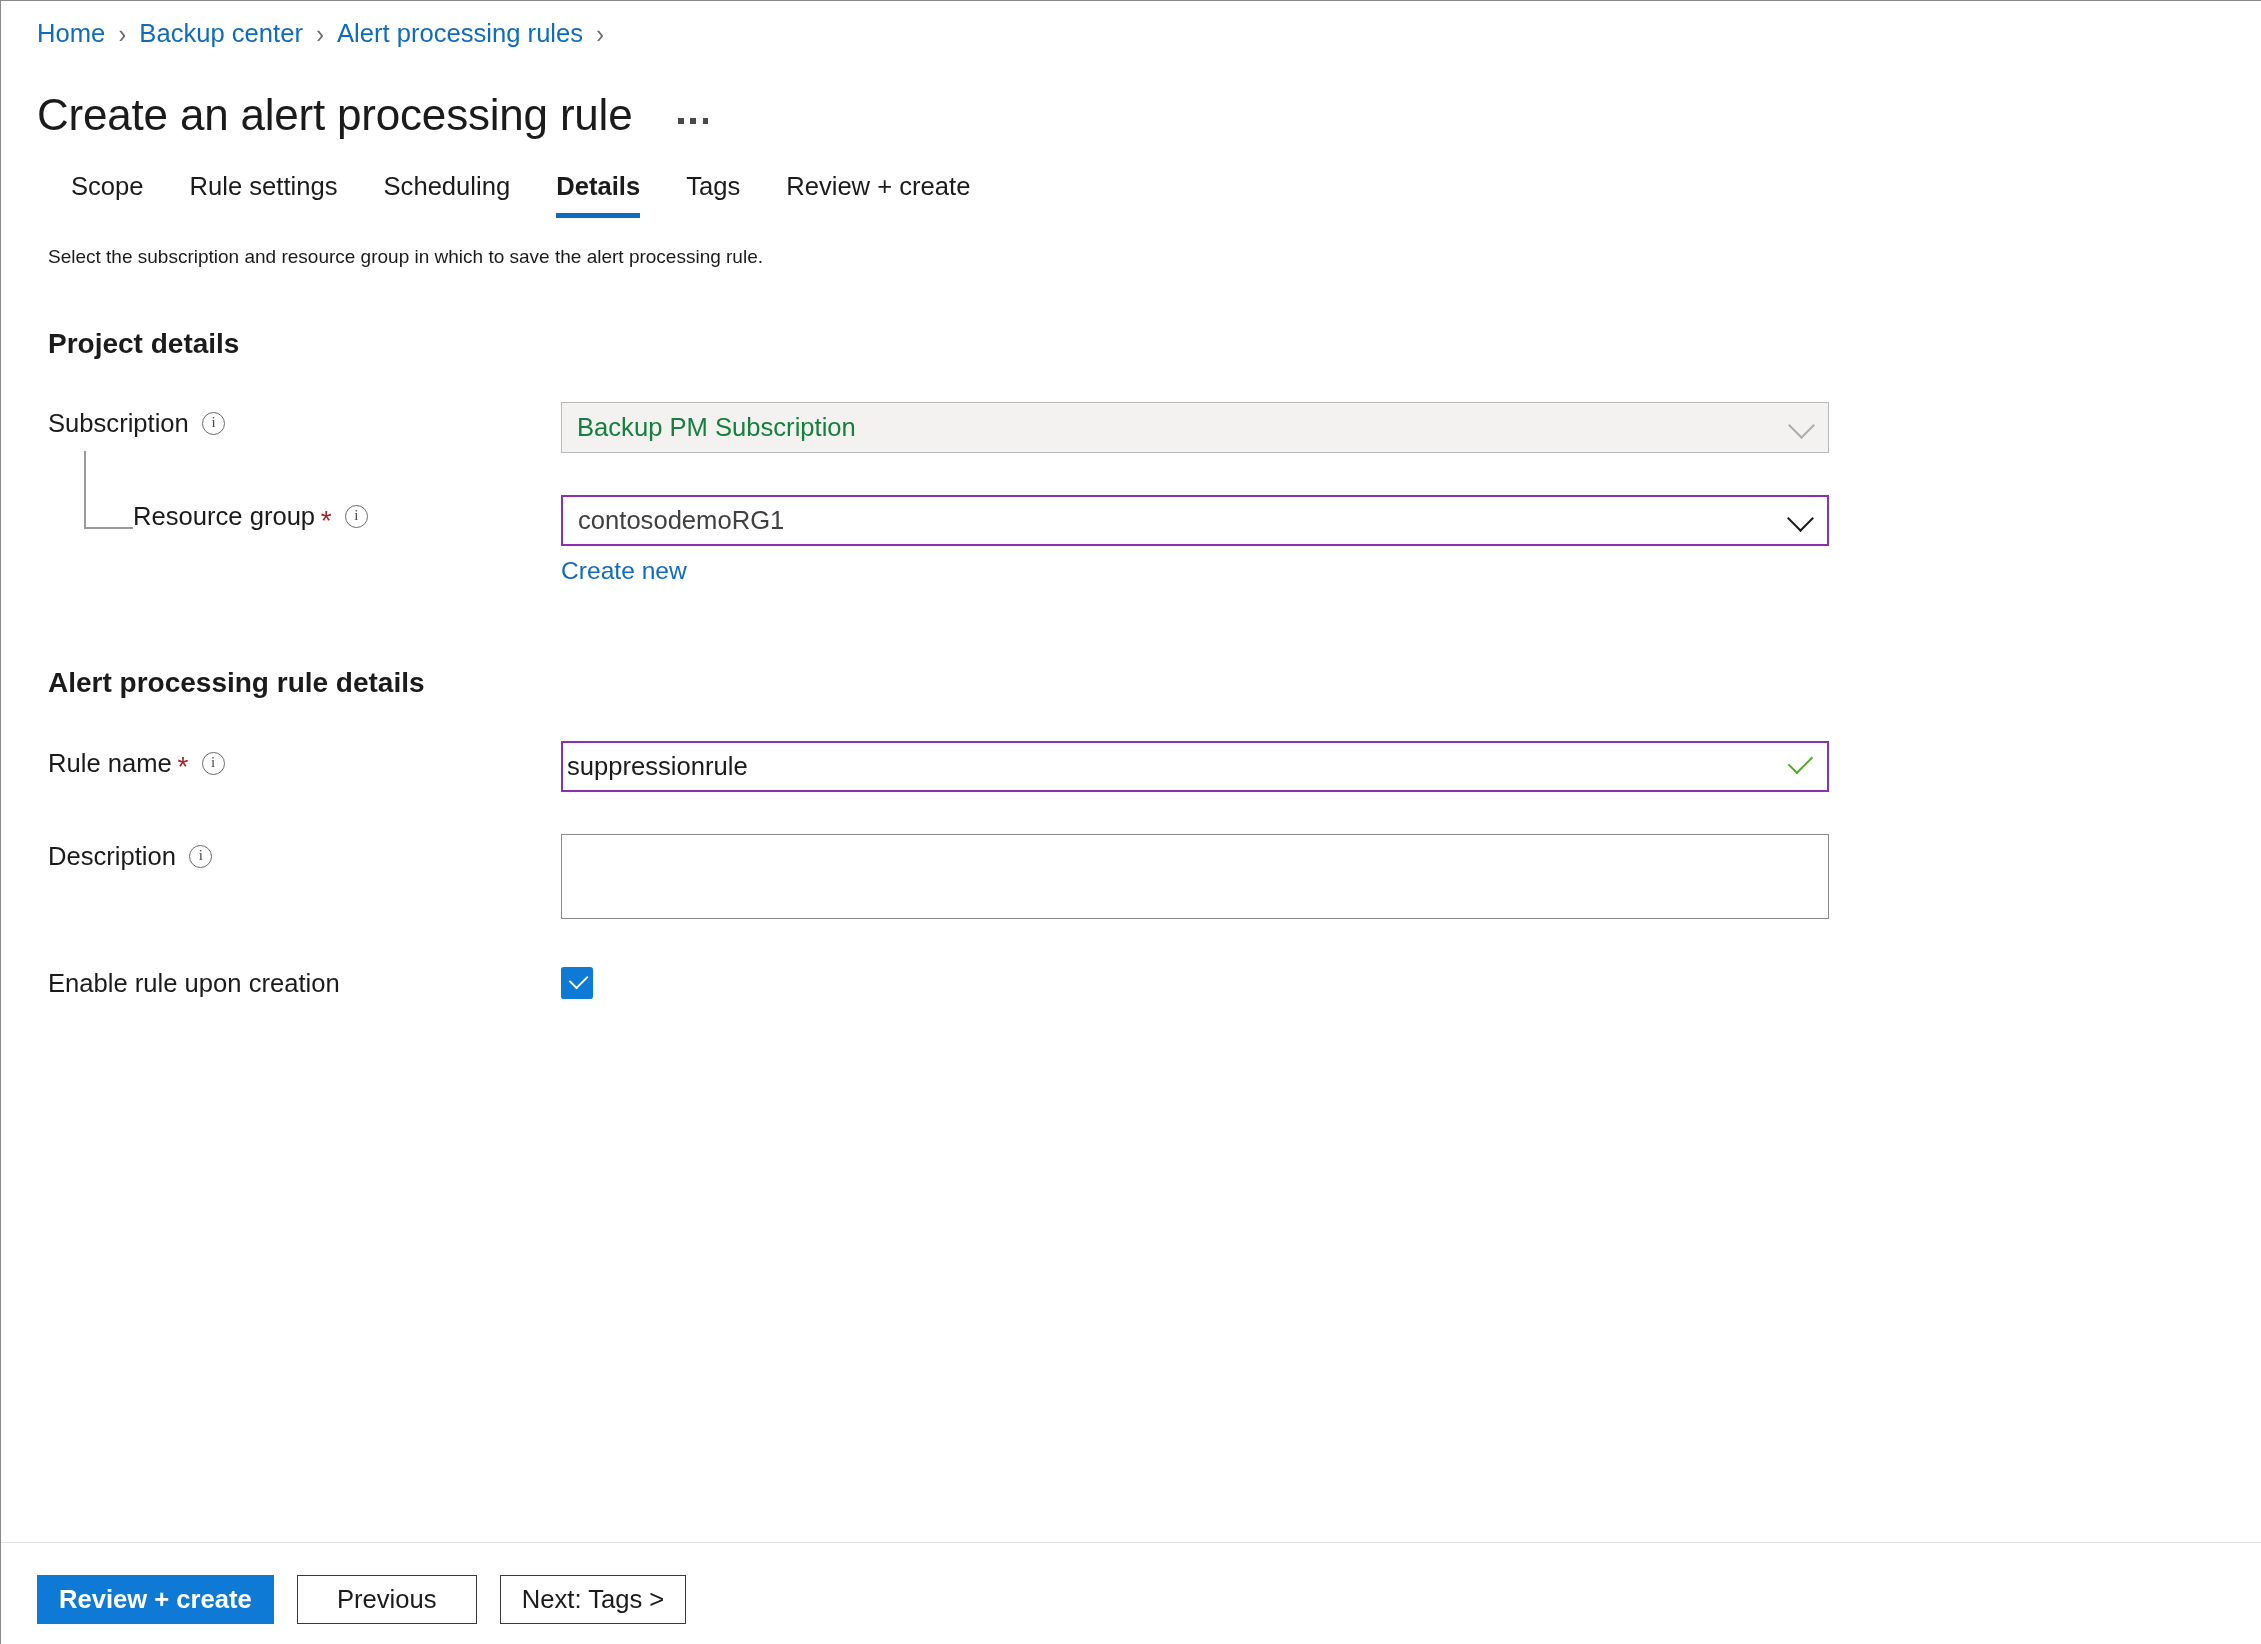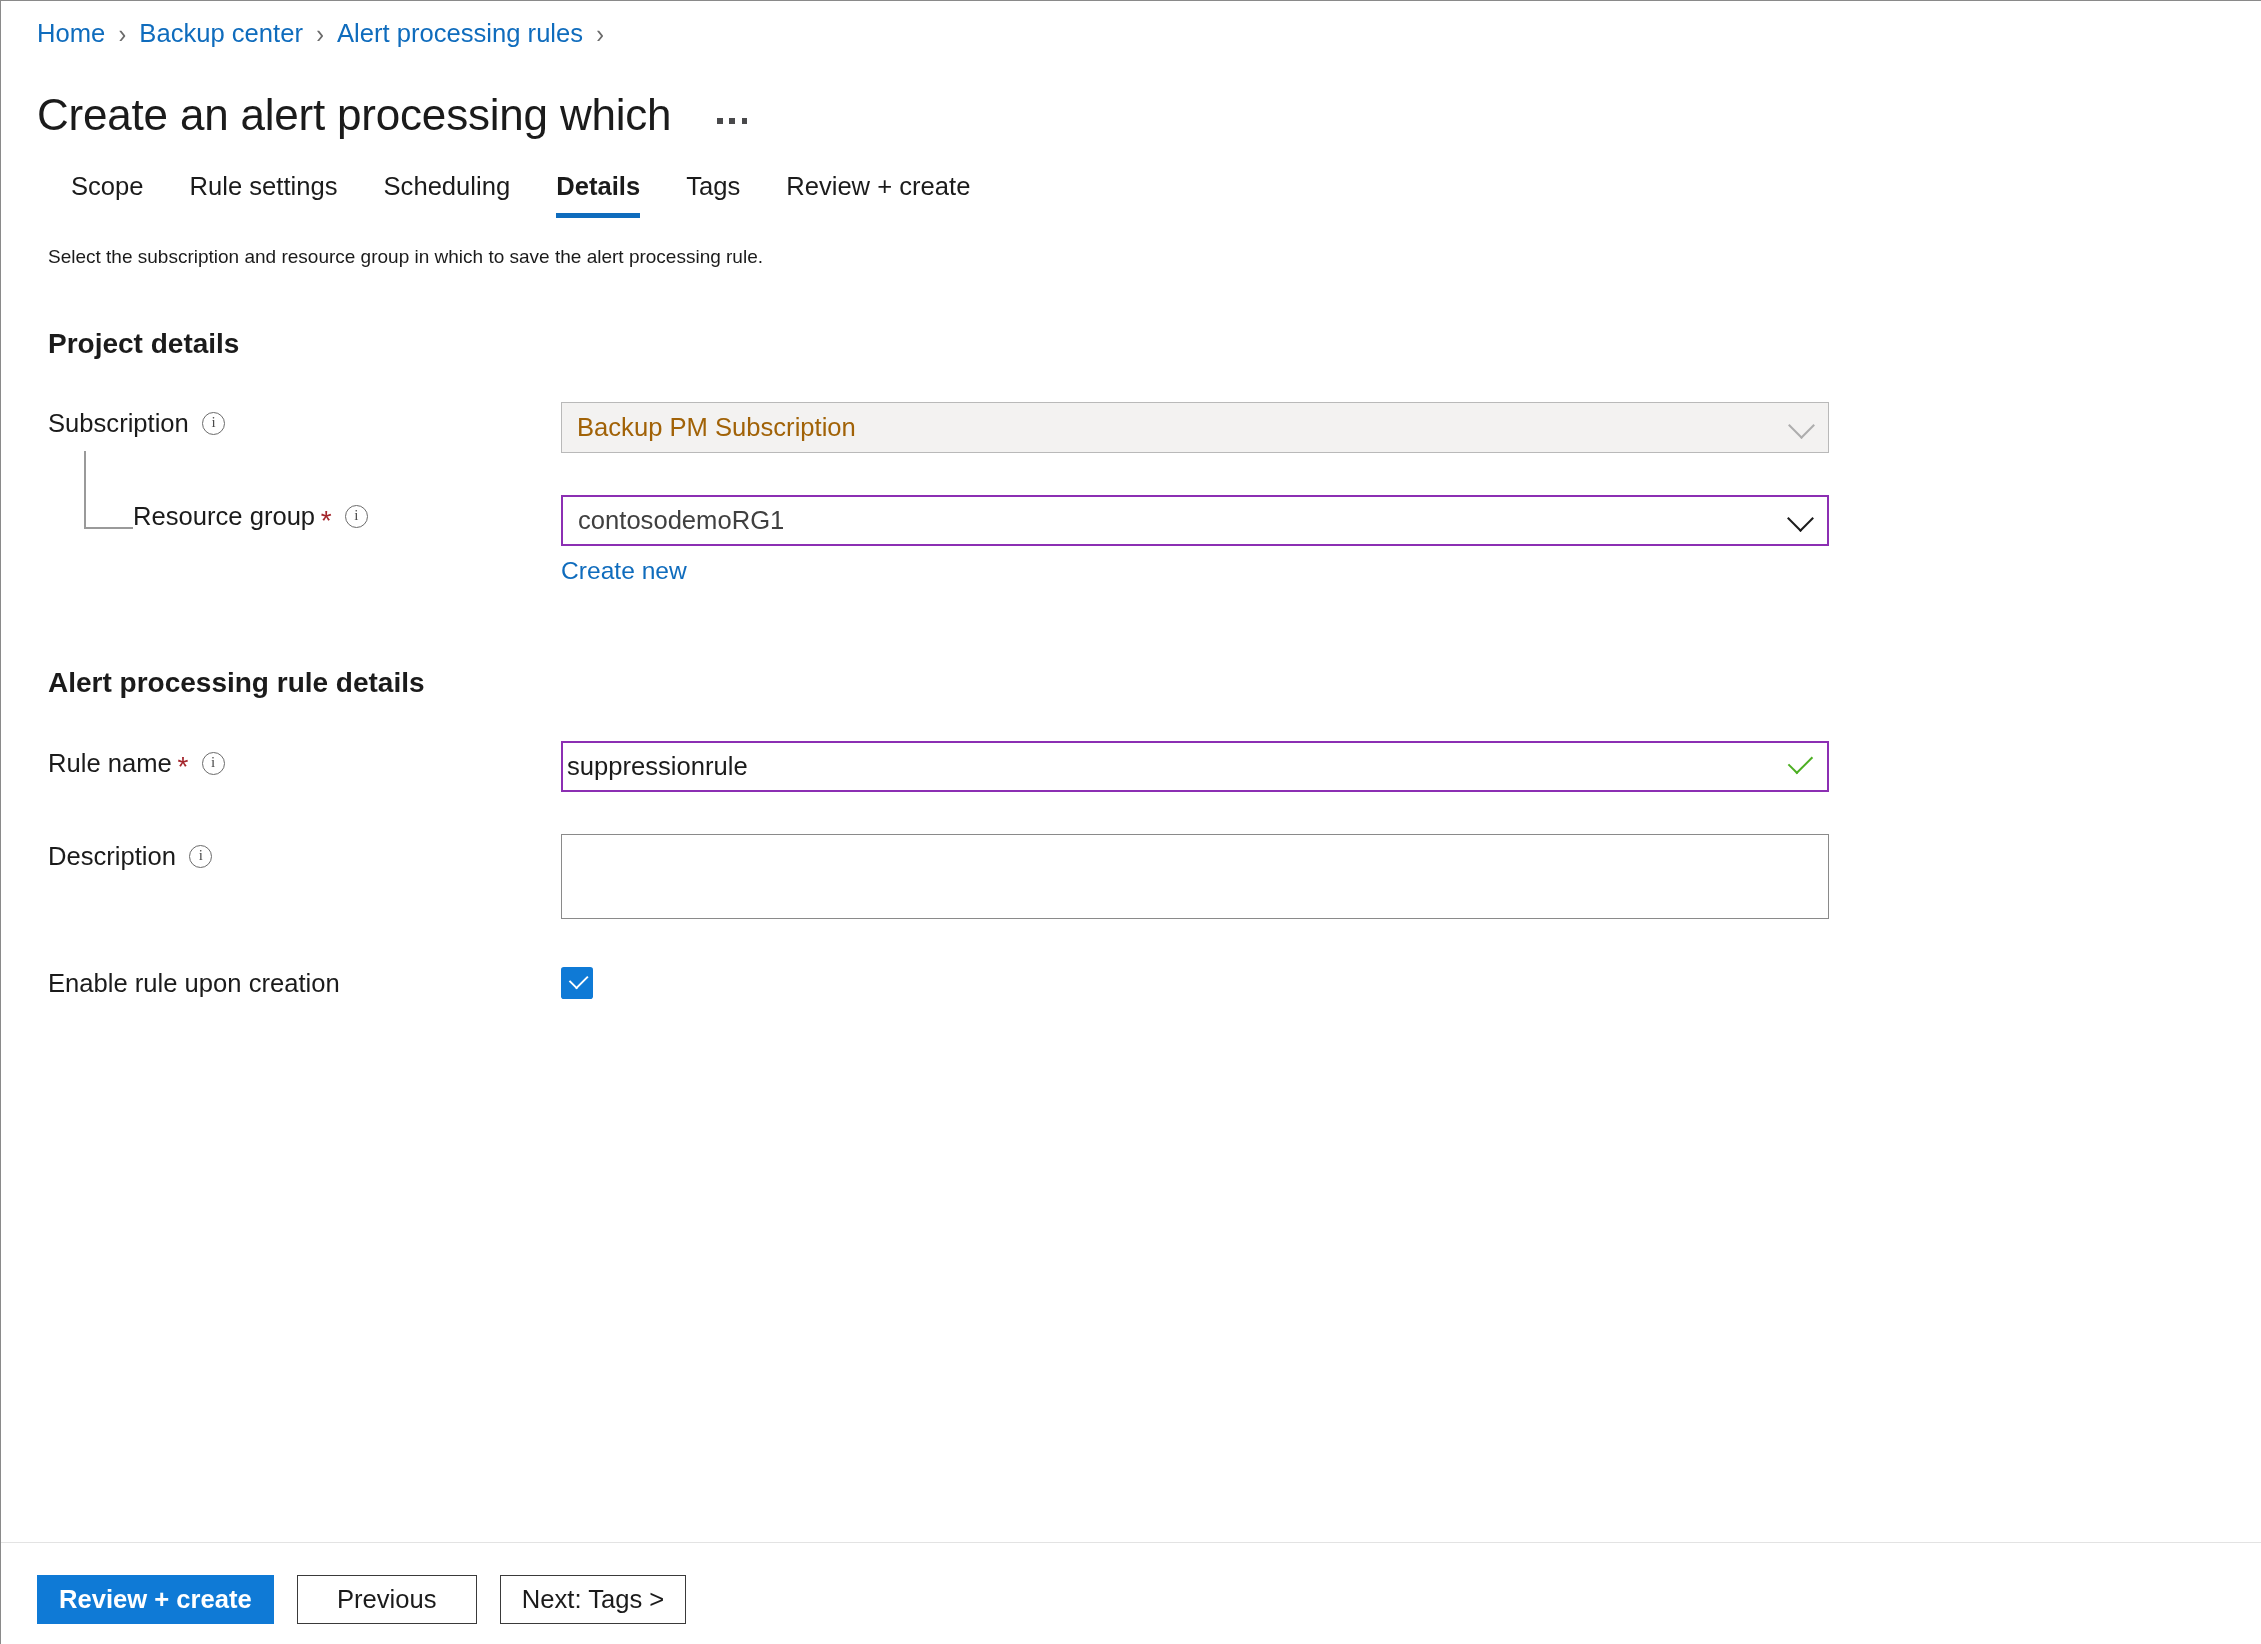--- a/index.html
+++ b/index.html
@@ -172,21 +172,21 @@
     display: flex;
     align-items: center;
     padding: 0 53px 0 15px;
     font-size: 25.6px;
     color: #404040;
     cursor: pointer;
   }
   .select-box.disabled {
     background: #f3f2f1;
     border-color: #b9b9b9;
-    color: #a16207;
+    color: #15803d;
     cursor: default;
   }
   .select-box.focused { border: 2.4px solid #8a2be2; border-color: #8c2fb3; }
   .chev {
     position: absolute;
     right: 17px; top: 50%;
     width: 19px; height: 19px;
     margin-top: -11.4px;
     border-right: 2.4px solid #1b1b1b;
     border-bottom: 2.4px solid #1b1b1b;
@@ -304,21 +304,21 @@
   <div class="breadcrumb">
     <span class="crumb-link">Home</span>
     <span class="crumb-sep">›</span>
     <span class="crumb-link">Backup center</span>
     <span class="crumb-sep">›</span>
     <span class="crumb-link">Alert processing rules</span>
     <span class="crumb-sep">›</span>
   </div>
 
   <div class="title-row">
-    <div class="page-title">Create an alert processing which</div>
+    <div class="page-title">Create an alert processing rule</div>
     <div class="ellipsis-btn">
       <span></span>
         <span></span>
         <span></span>
     </div>
   </div>
 
   <div class="tabs">
     <div class="tab">Scope</div>
     <div class="tab">Rule settings</div>

